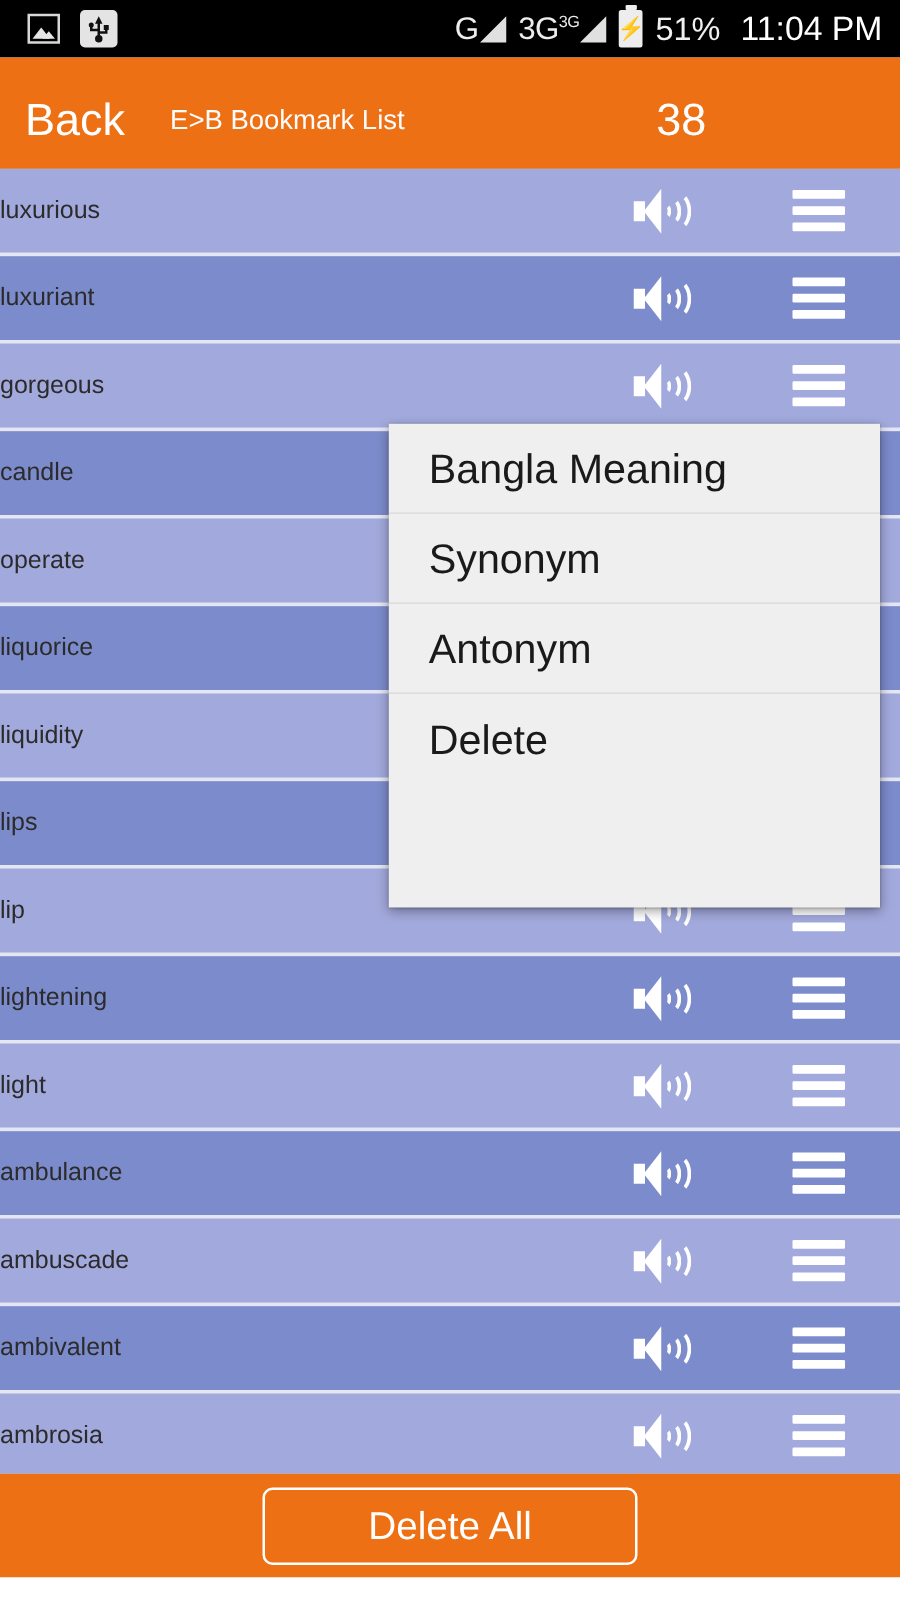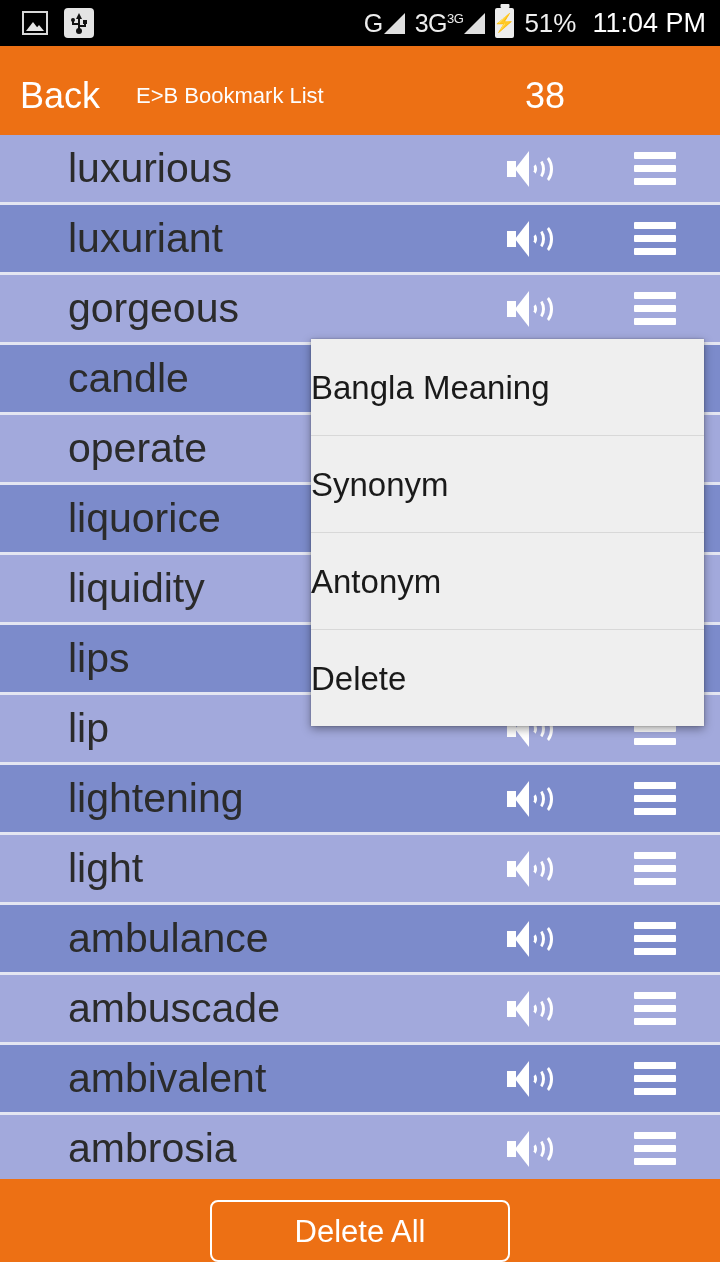--- a/index.html
+++ b/index.html
@@ -76,22 +76,22 @@
     background:#c9cde9; overflow:hidden;
   }
   .row{
     position:relative; width:720px; height:70px;
     display:flex; align-items:center;
     border-bottom:3px solid #e4e6f2;
   }
   .row.light{ background:#a2a9dc; }
   .row.dark{  background:#7c8bcb; }
   .row-word{
-    font-size:41px; line-height:31px; color:#2b2b2b; padding-left:28px;
-    letter-spacing:0px; white-space:nowrap;margin-left:40px;
+    font-size:20px; line-height:31px; color:#2b2b2b; padding-left:0;
+    letter-spacing:0px; white-space:nowrap;
   }
   .row-actions{ margin-left:auto; display:flex; align-items:center; }
   .spk-wrap{ width:120px; display:flex; align-items:center; justify-content:center; }
   .ham-wrap{ width:130px; display:flex; align-items:center; justify-content:center; }
   .speaker{ position:relative; width:46px; height:36px; }
   .speaker .cone{
     position:absolute; left:0; top:10px; width:9px; height:16px; background:#ffffff;
   }
   .speaker .cone:after{
     content:""; position:absolute; left:8px; top:-10px; width:0;height:0;
@@ -112,30 +112,31 @@
   .hamburger span:last-child{ margin-bottom:0; }
 
   
   .popup{
     position:absolute; left:311px; top:339px; width:393px; height:387px;
     background:#efefef;
     box-shadow:0 3px 9px rgba(0,0,0,0.38), 0 0 2px rgba(0,0,0,0.25);
     overflow:hidden; z-index:30;
   }
   .popup-item{
-    height:97px; display:flex; align-items:center;
+    height:72px; display:flex; align-items:center;
     border-bottom:1px solid #d8d8d8;
+    padding-left:32px;
     color:#1a1a1a; font-size:33px; line-height:33px; letter-spacing:0px;
   }
   .popup-item:last-child{ border-bottom:none; }
 
   
   .bottombar{
     position:absolute; left:0; top:1179px; width:720px; height:83px;
-    background:#ed7014; display:flex; align-items:flex-end; justify-content:center;
+    background:#ed7014; display:flex; align-items:center; justify-content:center;
   }
   .delete-all{
     width:300px; height:62px; border:2px solid #ffffff; border-radius:8px;
     background:transparent; color:#ffffff; font-size:31px; line-height:31px;
     font-family:"Liberation Sans", sans-serif;
     display:flex; align-items:center; justify-content:center;
   }
   .navspace{
     position:absolute; left:0; top:1262px; width:720px; height:18px; background:#ffffff;
   }

